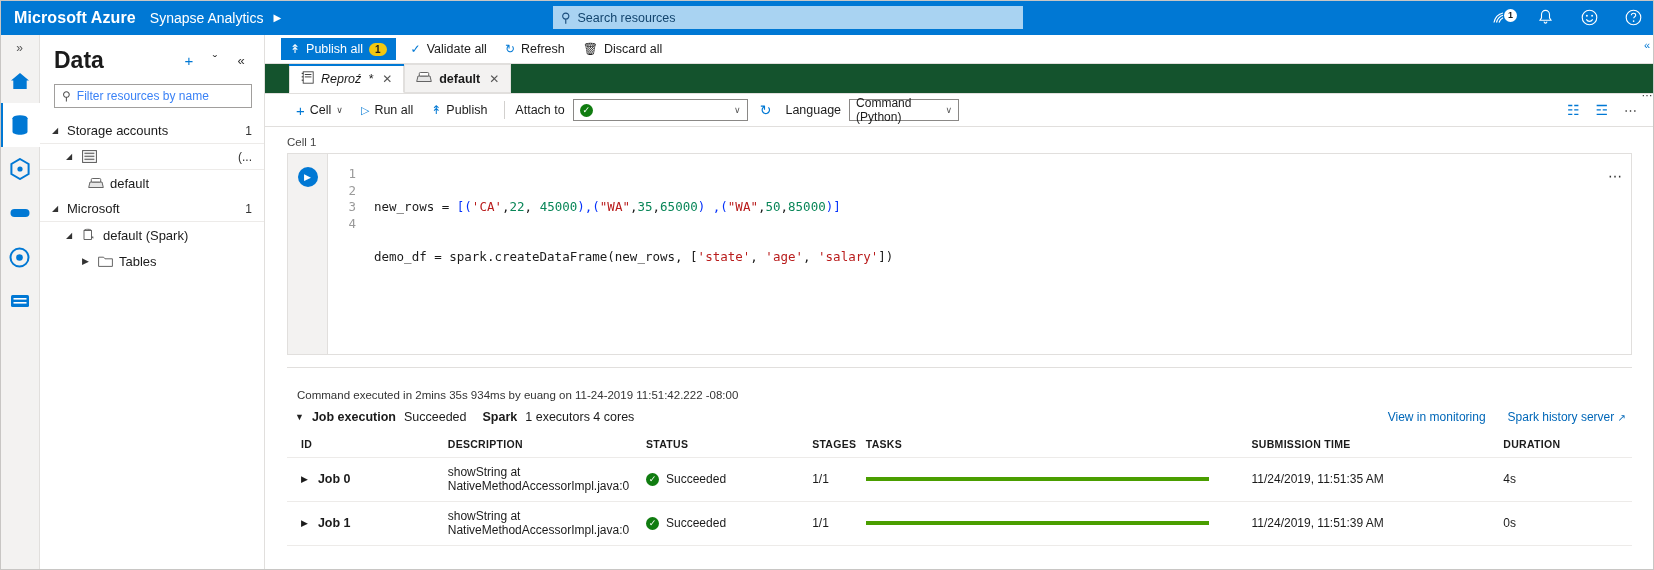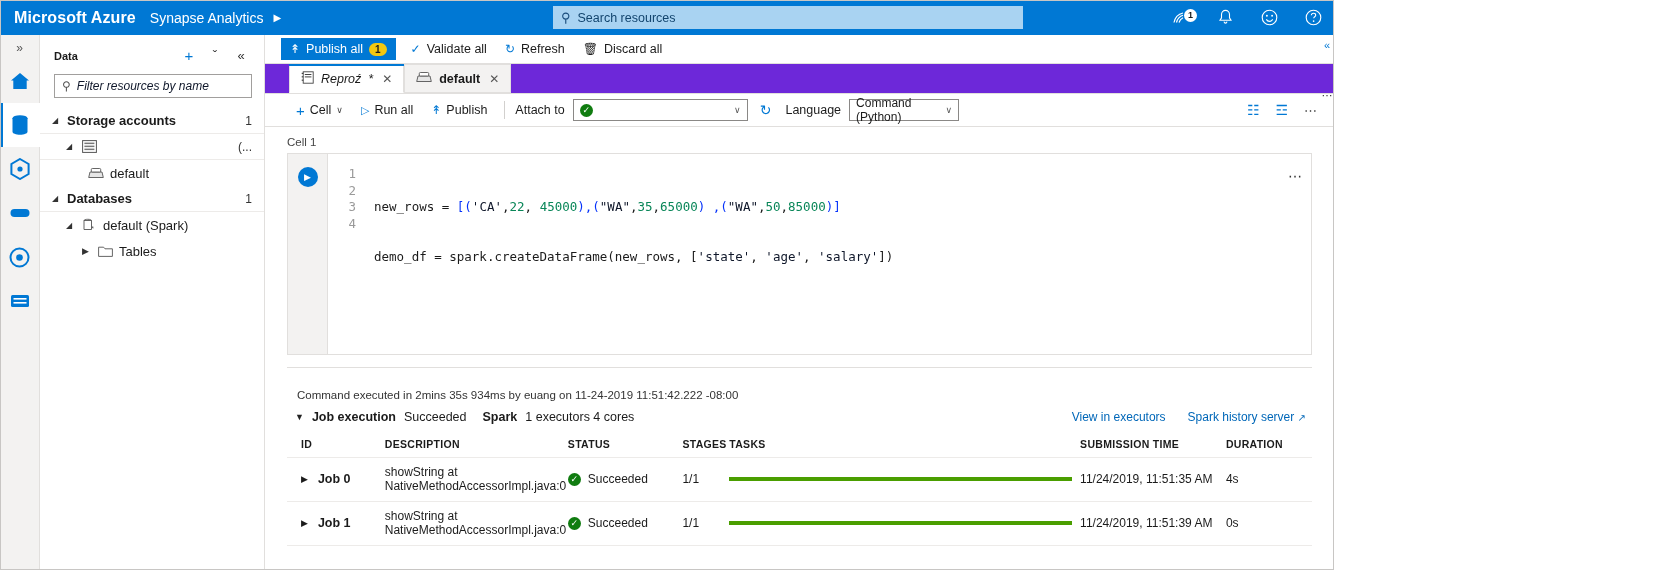--- a/index.html
+++ b/index.html
@@ -4,21 +4,21 @@
 <style>
   * { box-sizing: border-box; margin: 0; padding: 0; }
   html, body {
     width: 1654px; height: 570px;
     font-family: "Liberation Sans", sans-serif;
     font-size: 13px;
     color: #1b1b1b;
     background: #ffffff;
     overflow: hidden;
   }
-  .app { width: 1334px; height: 570px; position: relative; display: flex; flex-direction: column; }
+  .app { width: 1654px; height: 570px; position: relative; display: flex; flex-direction: column; }
 
   
   .topbar {
     height: 35px; background: #0078d4; color: #fff;
     display: flex; align-items: center; flex: 0 0 35px;
     position: relative;
   }
   .brand { font-size: 16px; font-weight: bold; padding: 0 14px 0 14px; letter-spacing: .1px; }
   .svc { font-size: 14px; display: flex; align-items: center; gap: 10px; }
   .svc .chev { font-size: 10px; }
@@ -51,55 +51,55 @@
   .rail-item {
     width: 40px; height: 44px; display: flex; align-items: center; justify-content: center;
     color: #0078d4; position: relative;
   }
   .rail-item.active { background: #ffffff; }
   .rail-item.active::before { content:""; position:absolute; left:0; top:0; bottom:0; width:3px; background:#0078d4; }
 
   
   .sidebar { width: 225px; flex: 0 0 225px; border-right: 1px solid #e1dfdd; background: #fff; display: flex; flex-direction: column; }
   .sb-header { display: flex; align-items: center; padding: 12px 10px 8px 14px; gap: 0; }
-  .sb-title { font-size: 11px; font-weight: 600; flex: 1; }
+  .sb-title { font-size: 23px; font-weight: 600; flex: 1; }
   .sb-act { width: 26px; text-align: center; color: #0078d4; font-size: 15px; }
   .sb-act.grey { color: #333; font-size: 13px; }
   .filter {
     margin: 2px 12px 10px 14px; height: 24px; border: 1px solid #a19f9d; background: #fff;
     display: flex; align-items: center; gap: 6px; padding-left: 7px;
   }
   .filter .mag { color: #555; font-size: 12px; }
-  .filter .ph { color: #0f172a; font-style: italic; font-size: 12px; }
+  .filter .ph { color: #3b82f6; font-size: 12px; }
   .tree { font-size: 13px; }
   .tnode { display: flex; align-items: center; height: 26px; padding-left: 12px; gap: 6px; }
   .tnode.border-b { border-bottom: 1px solid #edebe9; }
   .tnode .caret { font-size: 8px; color: #333; width: 9px; }
   .tnode .caret.right { font-size: 9px; }
-  .tnode .lbl { font-weight: 700; }
+  .tnode .lbl { font-weight: 400; }
   .tnode .lbl.normal { font-weight: normal; }
   .tnode .cnt { margin-left: auto; padding-right: 12px; color: #333; font-size: 12px; }
   .tnode .ico { width: 16px; display: flex; align-items: center; justify-content: center; color: #444; }
 
   
   .main { flex: 1; display: flex; flex-direction: column; min-width: 0; background: #fff; position: relative; }
 
   
   .cmdbar {
     height: 29px; flex: 0 0 29px; display: flex; align-items: center; gap: 0;
     border-bottom: 1px solid #e1dfdd; padding-left: 16px;
   }
   .cbtn { display: flex; align-items: center; gap: 6px; height: 22px; padding: 0 9px; font-size: 12.5px; }
   .cbtn.primary { background: #0078d4; color: #fff; margin-right: 6px; }
   .pill { background: #f2c811; color: #1b1b1b; border-radius: 8px; font-size: 10px; font-weight: bold; padding: 1px 6px; min-width: 15px; text-align: center; }
   .cbtn .gi { font-size: 12px; }
   .blue { color: #0078d4; }
 
   
-  .tabsrow { height: 30px; flex: 0 0 30px; display: flex; align-items: flex-end; padding-left: 24px; background: #6d28d9; border-bottom: 1px solid #e1dfdd; }
+  .tabsrow { height: 30px; flex: 0 0 30px; display: flex; align-items: flex-end; padding-left: 24px; background: #14532d; border-bottom: 1px solid #e1dfdd; }
   .tab {
     height: 29px; display: flex; align-items: center; gap: 7px; padding: 0 11px;
     font-size: 12.5px; border: 1px solid transparent; position: relative; background: #fff;
   }
   .tab.active { border: 1px solid #e1dfdd; border-bottom-color: #fff; background: #fff; }
   .tab.active::before { content:""; position:absolute; left:-1px; right:-1px; top:-1px; height:2px; background:#0078d4; }
   .tab.inactive { background: #f3f2f1; border: 1px solid #e1dfdd; }
   .tab .tname { font-style: italic; }
   .tab .tname.plain { font-style: normal; font-weight: 600; }
   .tab .x { color: #555; font-size: 12px; margin-left: 2px; }
@@ -127,21 +127,21 @@
   .cell {
     border: 1px solid #e1dfdd; display: flex; min-height: 78px; background: #fff;
     margin-right: 22px; position: relative;
   }
   .cell-gutter { width: 40px; background: #f3f2f1; border-right: 1px solid #e1dfdd; display: flex; justify-content: center; padding-top: 13px; }
   .run-btn { width: 20px; height: 20px; border-radius: 50%; background: #0078d4; color: #fff; display: flex; align-items: center; justify-content: center; font-size: 9px; }
   .code-area { flex: 1; display: flex; padding: 12px 0 6px 0; font-family: "DejaVu Sans Mono", monospace; font-size: 12.5px; }
   .ln { width: 46px; text-align: right; padding-right: 18px; color: #9a9a9a; line-height: 16.5px; }
   .code { line-height: 16.5px; white-space: pre; }
   .cell-more { position: absolute; right: 8px; top: 14px; color: #333; font-size: 14px; letter-spacing: 1px; }
-  .k-str { color: #0f172a; }
+  .k-str { color: #b91c1c; }
   .k-num { color: #098658; }
   .k-br { color: #0431fa; }
 
   .exec-line { font-size: 11.5px; color: #333; padding: 10px 0 0 10px; border-top: 1px solid #e1dfdd; margin-right: 22px; margin-top: 0; }
 
   .jobrow { display: flex; align-items: center; gap: 8px; padding: 9px 0 8px 8px; margin-right: 22px; font-size: 12.5px; }
   .jobrow .tri { font-size: 9px; color: #222; }
   .jobrow b { font-weight: bold; }
   .jl { margin-left: auto; display: flex; gap: 22px; color: #0067b8; font-size: 12px; padding-right: 6px; }
   .jl span.ext { font-size: 10px; }
@@ -299,21 +299,21 @@
             <svg width="16" height="12" viewBox="0 0 16 12" aria-hidden="true">
               <path d="M2 5h12l1.3 5.5H0.7L2 5z" fill="#e6e6e6" stroke="#555" stroke-width="0.9"></path>
               <rect x="3.3" y="1.5" width="9.4" height="3.5" rx="1" fill="#fff" stroke="#555" stroke-width="0.9"></rect>
             </svg>
           </span>
           <span class="lbl normal">default</span>
         </div>
 
         <div class="tnode border-b" style="padding-left:12px">
           <span class="caret">◢</span>
-          <span class="lbl">Databases</span>
+          <span class="lbl">Microsoft</span>
           <span class="cnt">1</span>
         </div>
 
         <div class="tnode" style="padding-left:26px">
           <span class="caret">◢</span>
           <span class="ico">
             <svg width="14" height="14" viewBox="0 0 14 14" aria-hidden="true">
               <path d="M2 2.5h7.5v9H2z" fill="none" stroke="#555" stroke-width="0.9"></path>
               <path d="M2 2.5c0-.7 1.7-1.2 3.8-1.2s3.7.5 3.7 1.2" fill="none" stroke="#555" stroke-width="0.9"></path>
               <text x="9.2" y="12.5" font-size="7" fill="#555">*</text>
@@ -446,21 +446,21 @@
 
         <div class="exec-line" style="border-top:none;margin-top:12px;border-top:1px solid #e1dfdd;padding-top:21px">Command executed in 2mins 35s 934ms by euang on 11-24-2019 11:51:42.222 -08:00</div>
 
         <div class="jobrow">
           <span class="tri">▼</span>
           <b>Job execution</b>
           <span>Succeeded</span>
           <b style="margin-left:8px">Spark</b>
           <span>1 executors 4 cores</span>
           <span class="jl">
-            <span>View in executors</span>
+            <span>View in monitoring</span>
             <span>
               <span>Spark history server</span>
               <span class="ext">↗</span>
             </span>
           </span>
         </div>
 
         <table class="jobs">
           <thead>
             <tr>

